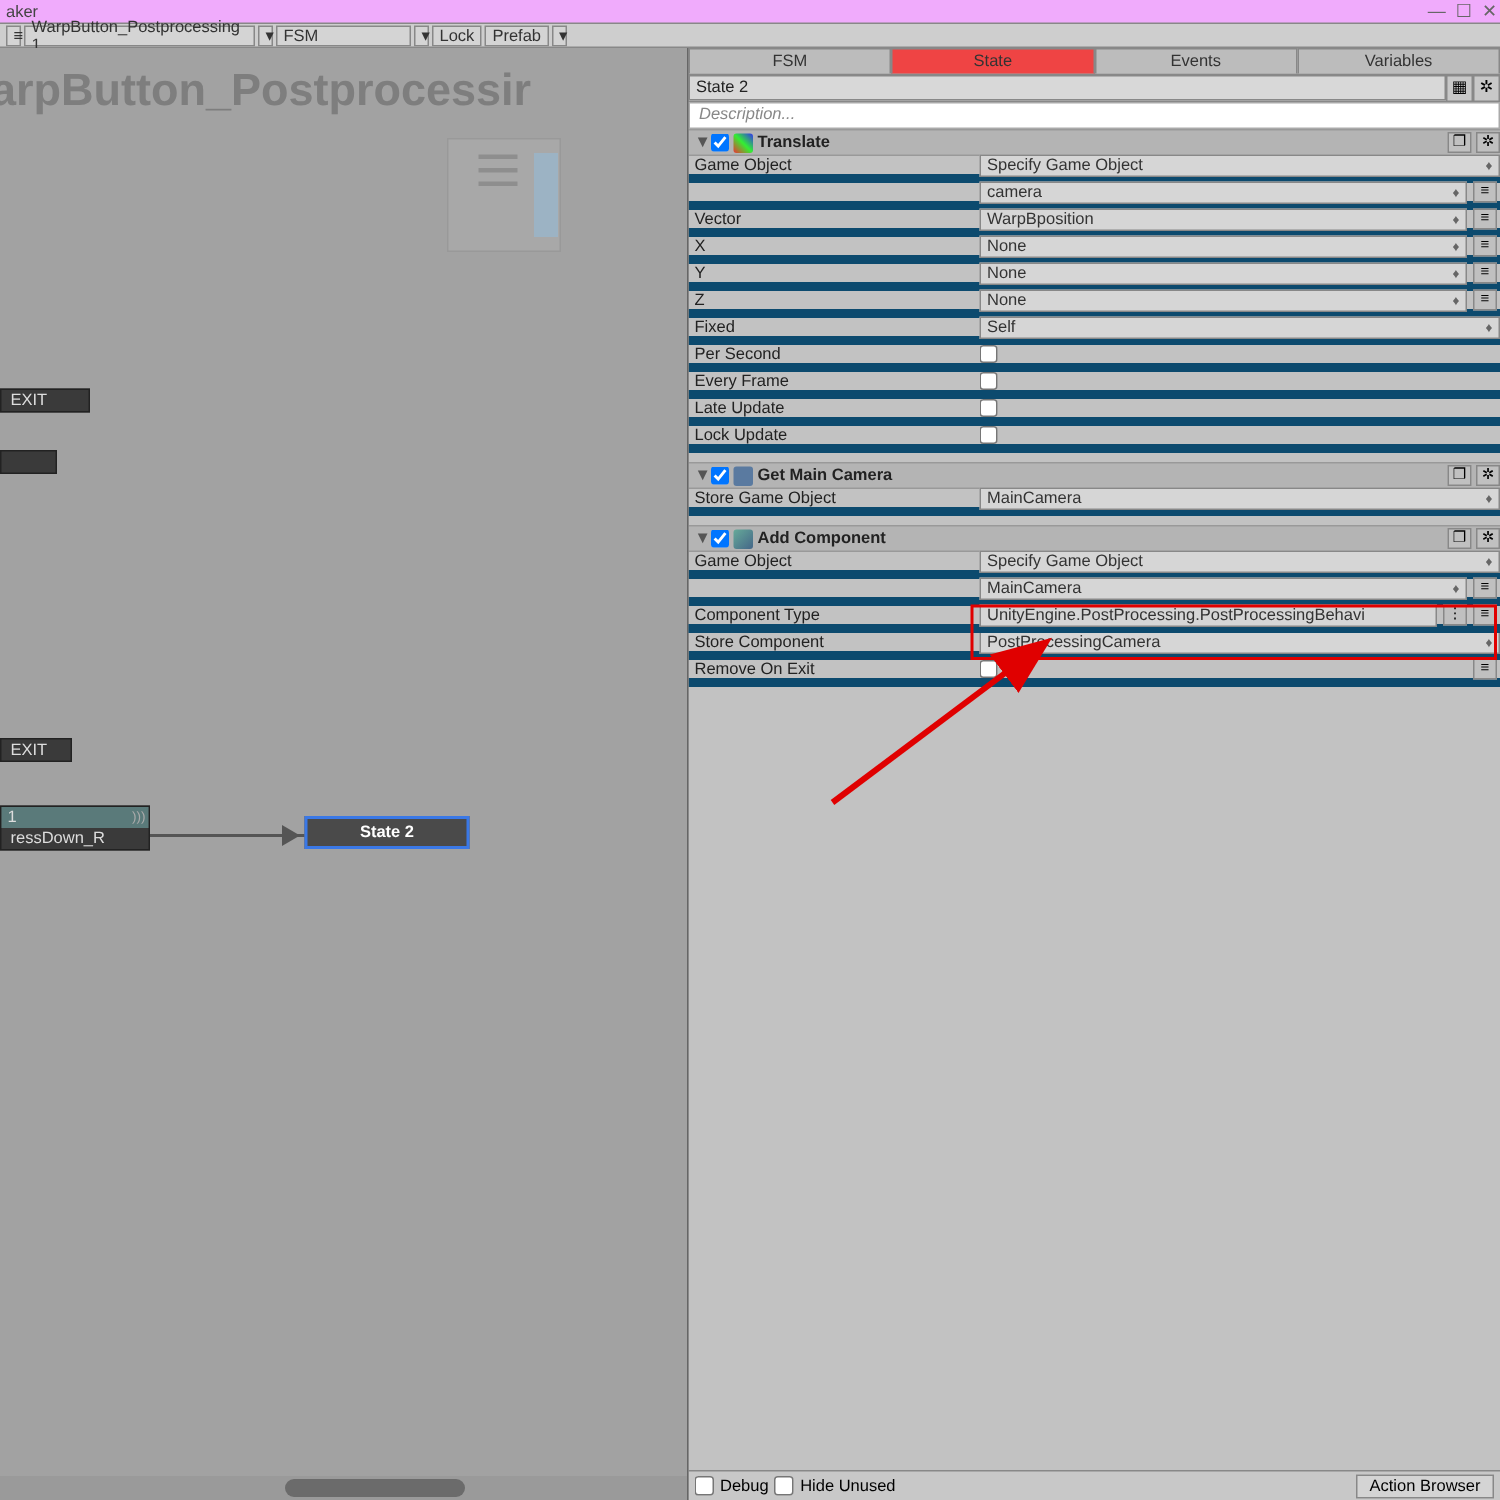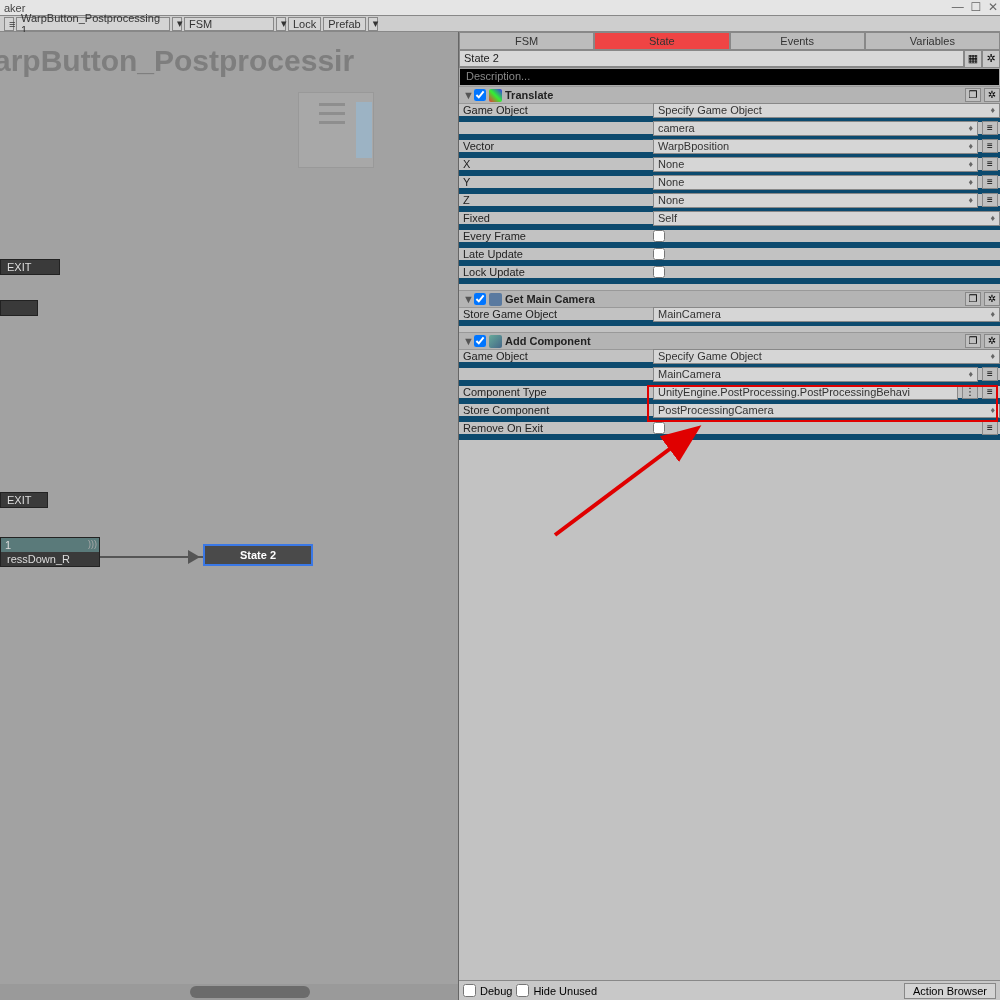--- a/index.html
+++ b/index.html
@@ -1,19 +1,19 @@
 <!DOCTYPE html>
 <html><head>
 <meta charset="utf-8">
 <style>
 * { box-sizing: border-box; margin: 0; padding: 0; font-family: Arial, sans-serif; font-size: 11px; }
 body { width: 1000px; height: 1000px; background: #a2a2a2; overflow: hidden; position: relative; }
 
 
-.title-bar { height: 16px; background: #e5e5e5; border-bottom: 1px solid #888; display: flex; align-items: center; padding-left: 4px; color: #444; }
+.title-bar { height: 16px; background: #f0abfc; border-bottom: 1px solid #888; display: flex; align-items: center; padding-left: 4px; color: #444; }
 .win-buttons { position: absolute; top: 0; right: 2px; font-size: 12px; color: #666; }
 
 
 .top-toolbar { height: 16px; background: #cecece; border-bottom: 1px solid #888; display: flex; align-items: center; gap: 2px; padding-left: 4px; }
 .tb-btn { background: #d4d4d4; border: 1px solid #888; height: 14px; padding: 0 4px; display: inline-flex; align-items: center; color: #333; }
 .tb-drop { width: 10px; }
 
 
 .main { display: flex; height: calc(100% - 32px); }
 .canvas-area { width: 459px; background: #a2a2a2; position: relative; overflow: hidden; border-right: 1px solid #666; }
@@ -49,21 +49,21 @@
 .insp-tabs { display: flex; height: 18px; background: #b8b8b8; border-bottom: 1px solid #888; }
 .insp-tab { flex: 1; border: 1px solid #888; border-bottom: none; background: #bcbcbc; text-align: center; line-height: 16px; color: #333; }
 .insp-tab.active { background: #ef4444; }
 
 
 .state-name-row { display: flex; height: 18px; border-bottom: 1px solid #888; }
 .state-name-input { flex: 1; background: #d8d8d8; border: 1px solid #888; padding: 1px 4px; color: #222; }
 .sq-btn { width: 18px; height: 18px; background: #c8c8c8; border: 1px solid #888; text-align: center; line-height: 14px; }
 
 
-.desc-input { height: 18px; background: #000000; border: 1px solid #aaa; padding: 1px 6px; color: #888; }
+.desc-input { height: 18px; background: #ffffff; border: 1px solid #aaa; padding: 1px 6px; color: #888; font-style: italic; }
 
 
 .action-hdr { display: flex; align-items: center; height: 18px; background: #b4b4b4; border-top: 1px solid #999; border-bottom: 1px solid #999; padding-left: 4px; gap: 3px; }
 .action-hdr .fold { width: 8px; color: #555; }
 .action-hdr .chk { width: 12px; height: 12px; }
 .action-hdr .ico { width: 13px; height: 13px; display: inline-block; }
 .action-hdr .ttl { font-weight: bold; color: #222; flex: 1; }
 .action-hdr .opt { width: 16px; height: 14px; background: #c0c0c0; border: 1px solid #888; text-align: center; font-size: 10px; line-height: 12px; }
 
 
@@ -208,20 +208,24 @@
         <span class="row-opt">≡</span>
       </div>
     <div class="prop-row">
         <span class="prop-label">Fixed</span>
         <div class="prop-field">
           <span>Self</span>
           <span class="dd">♦</span>
         </div>
       </div>
     <div class="prop-row">
+        <span class="prop-label">Per Second</span>
+        <input type="checkbox" class="prop-chk" style="">
+      </div>
+    <div class="prop-row">
         <span class="prop-label">Every Frame</span>
         <input type="checkbox" class="prop-chk" style="">
       </div>
     <div class="prop-row">
         <span class="prop-label">Late Update</span>
         <input type="checkbox" class="prop-chk" style="">
       </div>
     <div class="prop-row">
         <span class="prop-label">Lock Update</span>
         <input type="checkbox" class="prop-chk" style="">

